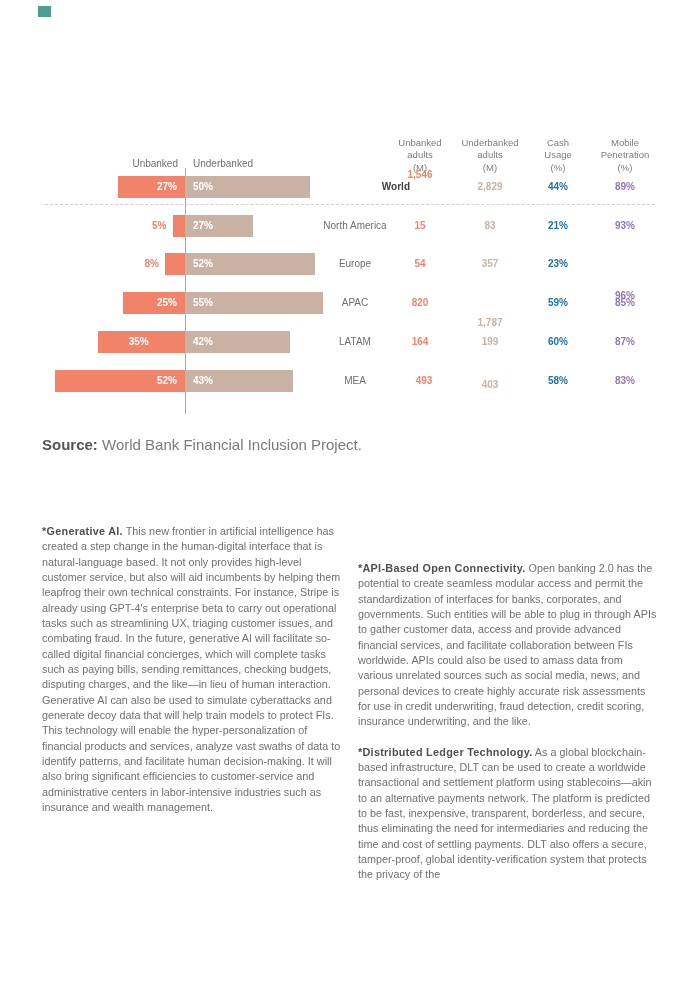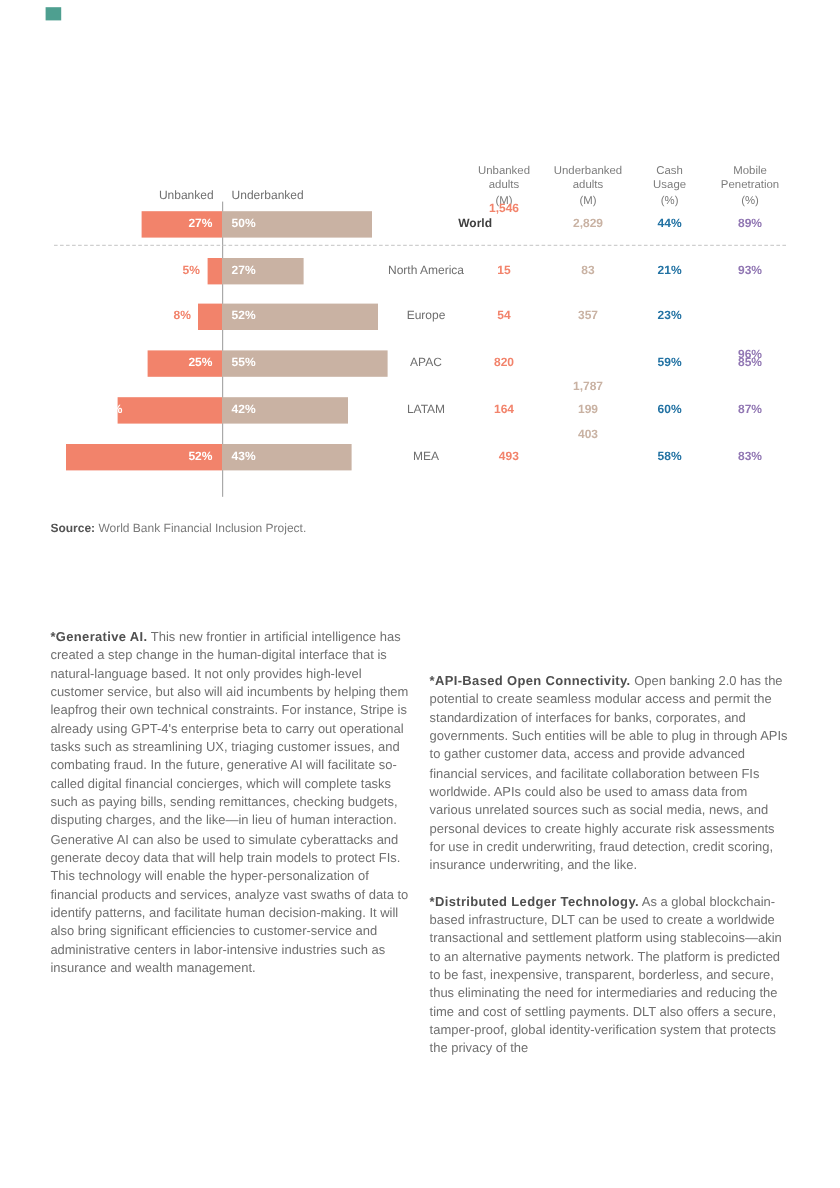--- a/index.html
+++ b/index.html
@@ -15,21 +15,21 @@
   .axis{position:absolute;left:185px;top:40px;width:1px;height:246px;background:#a9a9a9;}
   .dash-sep{position:absolute;left:45px;top:76px;width:610px;border-top:1px dashed #cfcfcf;}
   .legend-lab{position:absolute;top:30px;font-size:10px;color:#6f6f6f;}
   .col-head{position:absolute;top:0;height:46px;display:flex;align-items:flex-end;justify-content:center;
             text-align:center;font-size:9.5px;line-height:1.3;color:#7c7c7c;white-space:pre-line;}
   .bar{position:absolute;height:22px;}
   .bar-lab{position:absolute;height:22px;line-height:22px;font-size:10px;font-weight:bold;}
   .region-lab{position:absolute;height:22px;line-height:22px;font-size:10px;color:#6e6e6e;text-align:center;}
   .val{position:absolute;height:22px;line-height:22px;font-size:10px;font-weight:bold;text-align:center;}
   
-  .srcblock{position:absolute;left:42px;top:434px;width:622px;font-size:10px;line-height:1.45;color:#7a7a7a;}
+  .srcblock{position:absolute;left:42px;top:434px;width:622px;font-size:15px;line-height:1.45;color:#7a7a7a;}
   .srcblock b{color:#555555;}
   
   .cols{position:absolute;top:524px;left:42px;width:620px;font-size:10.8px;line-height:1.42;color:#707070;}
   .colL{position:absolute;left:0;top:0;width:300px;}
   .colR{position:absolute;left:316px;top:0;width:302px;margin-top:37px;}
   .sect{margin:0 0 15px 0;text-align:left;}
   .sect b{color:#4f4f4f;letter-spacing:.3px;}
   
   .footer{position:absolute;left:42px;right:42px;top:942px;font-size:7.5px;color:#b3b3b3;}
   .footer .brand{letter-spacing:1.3px;}
@@ -93,33 +93,33 @@
       <div class="bar" style="left: 122.5px; top: 164px; width: 62.5px; background: rgb(242, 131, 107);"></div>
       <div class="bar-lab" style="left: 122.5px; top: 164px; width: 54.5px; text-align: right; color: rgb(255, 255, 255);">25%</div>
       <div class="region-lab" style="left: 300px; top: 164px; width: 110px;">APAC</div>
       <div class="val" style="left: 380px; top: 164px; width: 80px; color: rgb(242, 131, 107);">820</div>
       <div class="val" style="left: 450px; top: 164px; width: 80px; color: rgb(201, 178, 163); margin-top: 20px;">1,787</div>
       <div class="val" style="left: 518px; top: 164px; width: 80px; color: rgb(34, 114, 163);">59%</div>
       <div class="val" style="left: 585px; top: 164px; width: 80px; color: rgb(145, 119, 179);">85%</div>
       <div class="bar" style="left: 185px; top: 203px; width: 105px; background: rgb(201, 178, 163);"></div>
       <div class="bar-lab" style="left: 193px; top: 203px; color: rgb(255, 255, 255);">42%</div>
       <div class="bar" style="left: 97.5px; top: 203px; width: 87.5px; background: rgb(242, 131, 107);"></div>
-      <div class="bar-lab" style="left: 82px; top: 203px; width: 79.5px; text-align: left; color: rgb(255, 255, 255);">35%</div>
+      <div class="bar-lab" style="left: 99px; top: 203px; width: 79.5px; text-align: center; color: rgb(255, 255, 255);">35%</div>
       <div class="region-lab" style="left: 300px; top: 203px; width: 110px;">LATAM</div>
       <div class="val" style="left: 380px; top: 203px; width: 80px; color: rgb(242, 131, 107);">164</div>
       <div class="val" style="left: 450px; top: 203px; width: 80px; color: rgb(201, 178, 163);">199</div>
       <div class="val" style="left: 518px; top: 203px; width: 80px; color: rgb(34, 114, 163);">60%</div>
       <div class="val" style="left: 585px; top: 203px; width: 80px; color: rgb(145, 119, 179);">87%</div>
       <div class="bar" style="left: 185px; top: 242px; width: 107.5px; background: rgb(201, 178, 163);"></div>
       <div class="bar-lab" style="left: 193px; top: 242px; color: rgb(255, 255, 255);">43%</div>
       <div class="bar" style="left: 55px; top: 242px; width: 130px; background: rgb(242, 131, 107);"></div>
       <div class="bar-lab" style="left: 55px; top: 242px; width: 122px; text-align: right; color: rgb(255, 255, 255);">52%</div>
       <div class="region-lab" style="left: 300px; top: 242px; width: 110px;">MEA</div>
       <div class="val" style="left: 384px; top: 242px; width: 80px; color: rgb(242, 131, 107);">493</div>
-      <div class="val" style="left: 450px; top: 224px; width: 80px; color: rgb(201, 178, 163);">403</div>
+      <div class="val" style="left: 450px; top: 246px; width: 80px; color: rgb(201, 178, 163);">403</div>
       <div class="val" style="left: 518px; top: 242px; width: 80px; color: rgb(34, 114, 163);">58%</div>
       <div class="val" style="left: 585px; top: 242px; width: 80px; color: rgb(145, 119, 179);">83%</div>
     </div>
 
   <div class="srcblock">
     <div><b>Source:</b><span> World Bank Financial Inclusion Project.</span></div>
   </div>
 
   <div class="cols">
     <div class="colL" id="colL">

